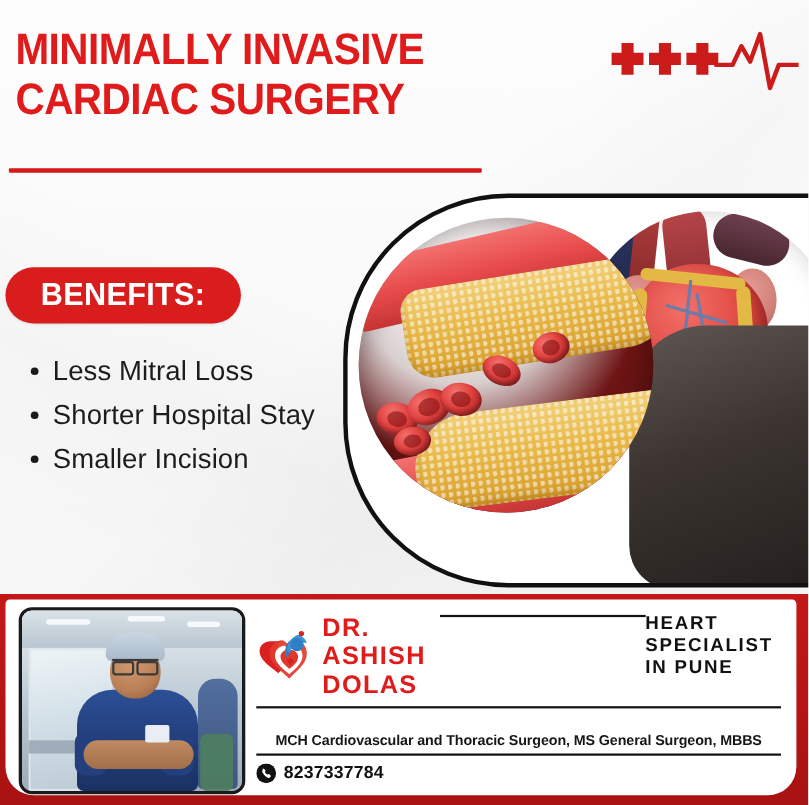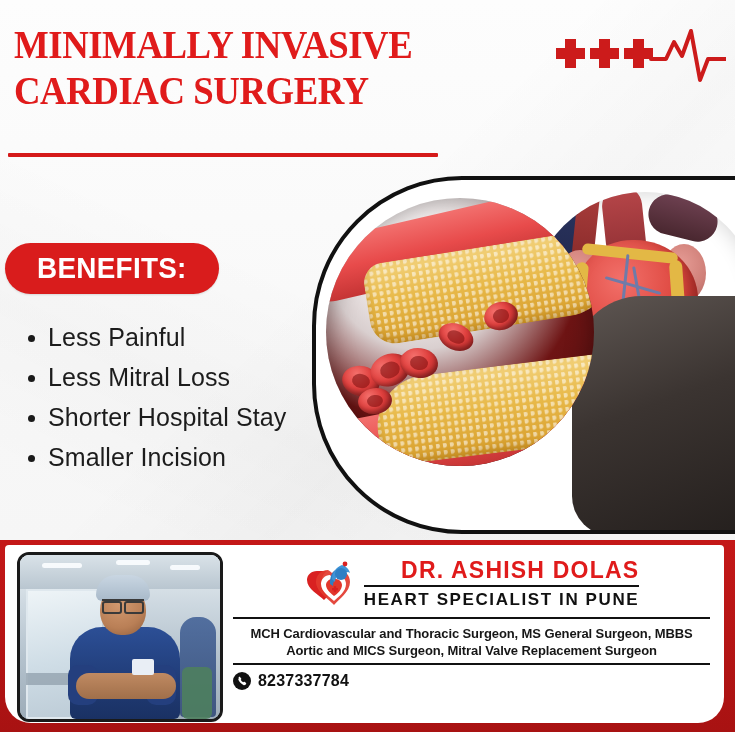--- a/index.html
+++ b/index.html
@@ -11,21 +11,21 @@
   #poster{
     position:relative;width:735px;height:732px;
     background:
       linear-gradient(135deg, rgba(255,255,255,0) 40%, rgba(0,0,0,0.022) 55%, rgba(255,255,255,0) 70%),
       linear-gradient(205deg, rgba(255,255,255,0) 45%, rgba(0,0,0,0.018) 60%, rgba(255,255,255,0) 75%),
       linear-gradient(to bottom,#fdfdfd 0%,#f7f7f7 60%,#f4f4f4 100%);
     overflow:hidden;
   }
 
   
-  #headline{position:absolute;left:14px;top:22px;width:520px;font-family:Liberation Serif, serif;}
+  #headline{position:absolute;left:14px;top:22px;width:520px;}
   .head-line{
     color:#E01B1B;font-weight:bold;font-size:40px;line-height:46px;
     letter-spacing:-0.5px;transform:scaleX(0.92);transform-origin:left center;
     white-space:nowrap;
   }
   #title-divider{
     position:absolute;left:8px;top:153px;width:430px;height:4px;
     background:#D51A1A;border-radius:1px;
   }
 
@@ -205,32 +205,32 @@
     position:absolute;right:8px;top:112px;width:30px;height:52px;
     background:#4e7f5e;border-radius:6px;opacity:0.9;
   }
 
   #footer-text{
     flex:1;display:flex;flex-direction:column;
     align-items:center;padding:10px 14px 0 10px;
   }
   #brand-row{display:flex;align-items:center;gap:10px;margin-top:2px;}
   #logo-mark{width:50px;height:46px;flex:none;}
-  #brand-names{display:flex;flex-direction:column;align-items:flex-end;}
+  #brand-names{display:flex;flex-direction:row;align-items:flex-start;}
   #doctor-name{
     color:#E01B1B;font-size:23px;font-weight:bold;letter-spacing:1.2px;
     line-height:26px;
   }
   #brand-rule{height:2px;background:#111;width:100%;margin:2px 0 3px;}
   #doctor-tagline{
     color:#111;font-size:17px;font-weight:bold;letter-spacing:1.6px;line-height:20px;
   }
   #cred-block{
     width:100%;border-top:2px solid #111;border-bottom:2px solid #111;
-    margin-top:7px;padding:6px 0 4px;text-align:center;
+    margin-top:7px;padding:20px 0 4px;text-align:center;
   }
   .cred-line{
     font-size:13px;font-weight:bold;color:#161616;line-height:17px;
     letter-spacing:-0.1px;white-space:nowrap;
   }
   #contact-row{
     display:flex;align-items:center;justify-content:space-between;gap:54px;
     margin-top:7px;width:100%;
   }
   .contact-item{display:flex;align-items:center;gap:7px;}
@@ -256,24 +256,20 @@
       </g>
       <polyline points="103,31 118,31 126,14 134,28 143,3 152,52 160,31 178,31" fill="none" stroke="#CC1B1B" stroke-width="4" stroke-linejoin="round" stroke-linecap="round"></polyline>
     </svg>
   </div>
 
   <div id="benefits-pill">
     <span>BENEFITS:</span>
   </div>
 
   <div id="benefits-list">
-    <div class="benefit-row">
-      <div class="benefit-dot"></div>
-      <div class="benefit-text">Less Painful</div>
-    </div>
     <div class="benefit-row">
       <div class="benefit-dot"></div>
       <div class="benefit-text">Less Mitral Loss</div>
     </div>
     <div class="benefit-row">
       <div class="benefit-dot"></div>
       <div class="benefit-text">Shorter Hospital Stay</div>
     </div>
     <div class="benefit-row">
       <div class="benefit-dot"></div>
@@ -364,21 +360,20 @@
           </div>
           <div id="brand-names">
             <div id="doctor-name">DR. ASHISH DOLAS</div>
             <div id="brand-rule"></div>
             <div id="doctor-tagline">HEART SPECIALIST IN PUNE</div>
           </div>
         </div>
 
         <div id="cred-block">
           <div class="cred-line">MCH Cardiovascular and Thoracic Surgeon, MS General Surgeon, MBBS</div>
-          <div class="cred-line">Aortic and MICS Surgeon, Mitral Valve Replacement Surgeon</div>
         </div>
 
         <div id="contact-row">
           <div class="contact-item">
             <svg width="18" height="18" viewBox="0 0 18 18">
               <circle cx="9" cy="9" r="9" fill="#111"></circle>
               <path d="M5.6 5.2c.5-.5 1.2-.5 1.6 0l.9 1c.3.4.3.9 0 1.2l-.4.4c.6 1.1 1.4 1.9 2.5 2.5l.4-.4c.3-.3.8-.3 1.2 0l1 .9c.5.4.5 1.1 0 1.6l-.5.4c-.5.5-1.3.6-1.9.2-2-1.1-3.7-2.8-4.8-4.8-.4-.6-.3-1.4.2-1.9z" fill="#fff"></path>
             </svg>
             <span class="contact-text">8237337784</span>
           </div>

